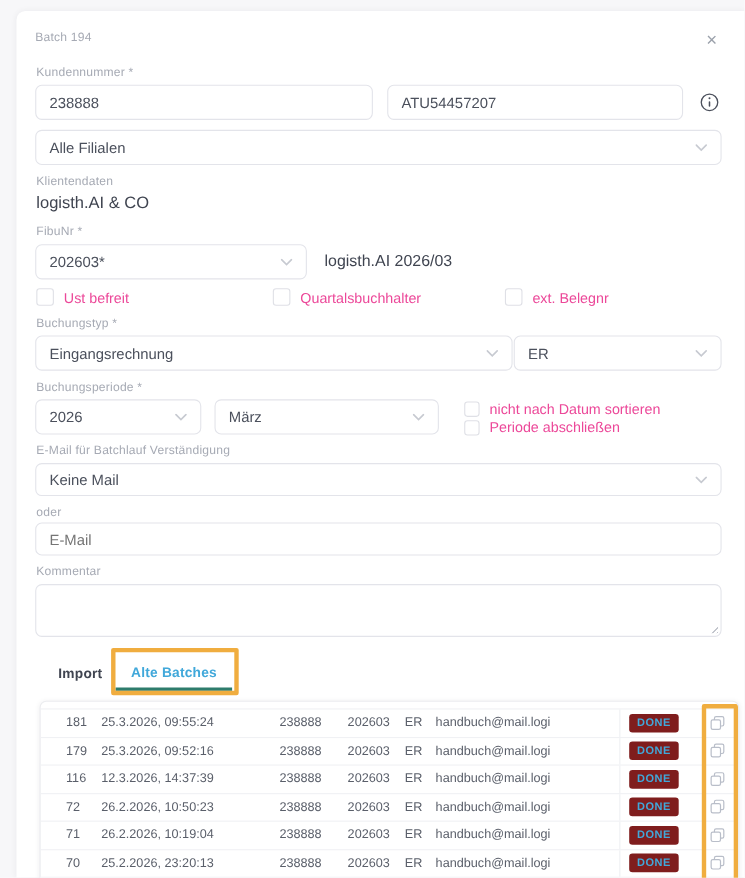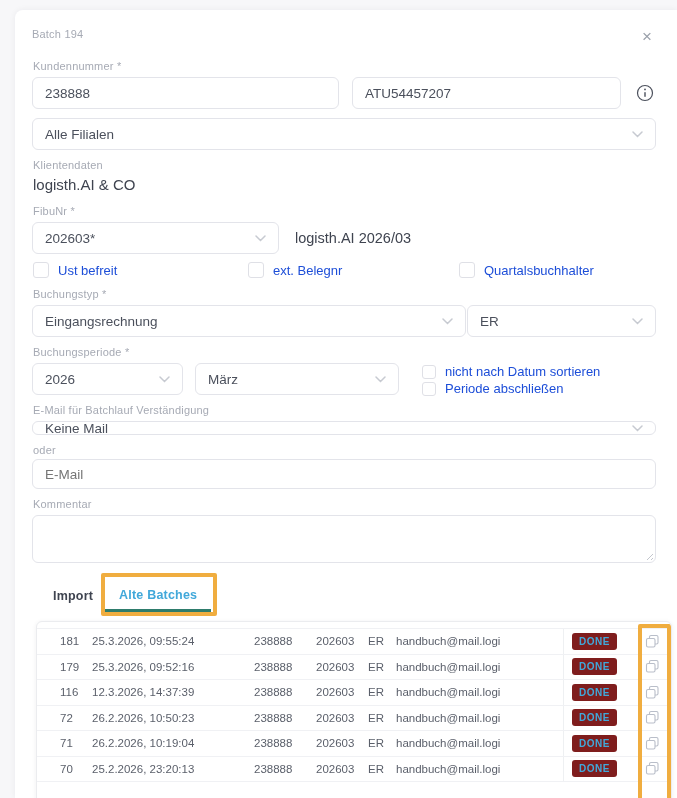--- a/index.html
+++ b/index.html
@@ -48,21 +48,21 @@
   .field-row1 { display: flex; align-items: center; gap: 13px; margin-bottom: 9px; }
   .field-row1 .in1 { width: 307px; flex: 0 0 auto; }
   .field-row1 .in2 { flex: 1 1 auto; }
   .info-btn { flex: 0 0 auto; width: 22px; display: flex; justify-content: center; cursor: pointer; }
   .mb9 { margin-bottom: 9px; }
   .client-value { font-size: 15px; color: #3f4450; margin: 2px 0 12px 1px; }
   .fibu-row { display: flex; align-items: center; gap: 16px; margin-bottom: 8px; }
   .fibu-row .sel { width: 247px; flex: 0 0 auto; }
   .fibu-info { font-size: 14.5px; color: #3f4450; }
   .cb-row { display: grid; grid-template-columns: 215px 211px 1fr; margin: 4px 0 10px 1px; }
-  .cb-item { display: flex; align-items: center; gap: 9px; font-size: 13px; color: #1d4ed8; cursor: pointer; }
+  .cb-item { display: flex; align-items: center; gap: 9px; font-size: 13px; color: #ec4899; cursor: pointer; }
   .cb {
     width: 16px; height: 16px; flex: 0 0 auto;
     border: 1px solid #dfe0e6; border-radius: 3px; background: #fff;
   }
   .cb.small { width: 14px; height: 14px; border-radius: 3px; }
   .typ-row { display: flex; gap: 1px; margin-bottom: 9px; }
   .typ-row .sel-main { flex: 1 1 auto; }
   .typ-row .sel-code { width: 189px; flex: 0 0 auto; }
   .periode-row { display: flex; align-items: flex-start; gap: 12px; margin-bottom: 8px; }
   .periode-row .sel-year { width: 151px; flex: 0 0 auto; }
@@ -173,25 +173,25 @@
     <div class="fibu-info">logisth.AI 2026/03</div>
   </div>
 
   <div class="cb-row">
     <label class="cb-item">
       <span class="cb"></span>
       <span>Ust befreit</span>
     </label>
     <label class="cb-item">
       <span class="cb"></span>
-      <span>ext. Belegnr</span>
+      <span>Quartalsbuchhalter</span>
     </label>
     <label class="cb-item">
       <span class="cb"></span>
-      <span>Quartalsbuchhalter</span>
+      <span>ext. Belegnr</span>
     </label>
   </div>
 
   <div class="lbl">Buchungstyp *</div>
   <div class="typ-row">
     <div class="sel sel-main">
       <span>Eingangsrechnung</span>
       <span class="chev">
         <svg width="11" height="7" viewBox="0 0 11 7">
             <path d="M1 1l4.5 4.5L10 1" stroke="#c7cad1" stroke-width="1.5" fill="none" stroke-linecap="round"></path>
@@ -232,21 +232,21 @@
         <span>nicht nach Datum sortieren</span>
       </label>
       <label class="cb-item">
         <span class="cb small"></span>
         <span>Periode abschließen</span>
       </label>
     </div>
   </div>
 
   <div class="lbl">E-Mail für Batchlauf Verständigung</div>
-  <div class="sel mb9" style="height:14px">
+  <div class="sel mb9" style="height:30px">
     <span>Keine Mail</span>
     <span class="chev">
       <svg width="11" height="7" viewBox="0 0 11 7">
           <path d="M1 1l4.5 4.5L10 1" stroke="#c7cad1" stroke-width="1.5" fill="none" stroke-linecap="round"></path>
         </svg>
     </span>
   </div>
 
   <div class="lbl" style="margin-bottom:3px">oder</div>
   <input class="inp mb9" style="height: 30px;" placeholder="E-Mail">

